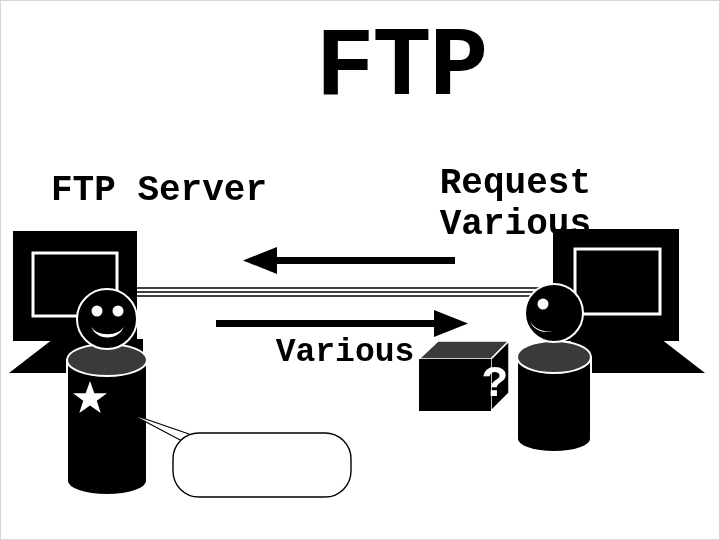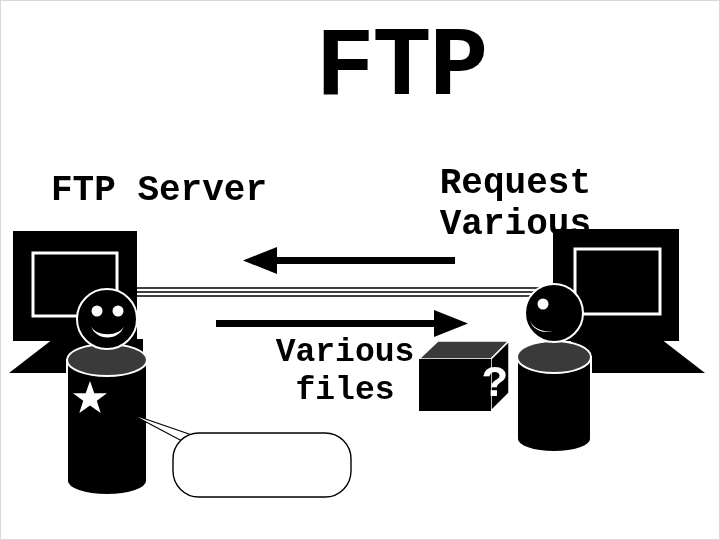--- a/index.html
+++ b/index.html
@@ -165,18 +165,18 @@
     </g>
 
   </svg>
 
   <div class="txt" id="title-ftp">FTP</div>
 
   <div class="txt" id="label-ftp-server">FTP Server</div>
 
   <div class="txt" id="label-request-messages"><span>Request</span><br><span>Various</span></div>
 
-  <div class="txt" id="label-various-files"><span>Various</span><br><span>files</span></div>
+  <div class="txt" id="label-various-files"><span>Various</span><br></div>
 
 
   <div class="txt" id="label-question" style="left:418px; top:361px; width:72px; text-align:center; font-size:44px; color:#ffffff;">?</div>
 
 </div>
 
 </body></html>

